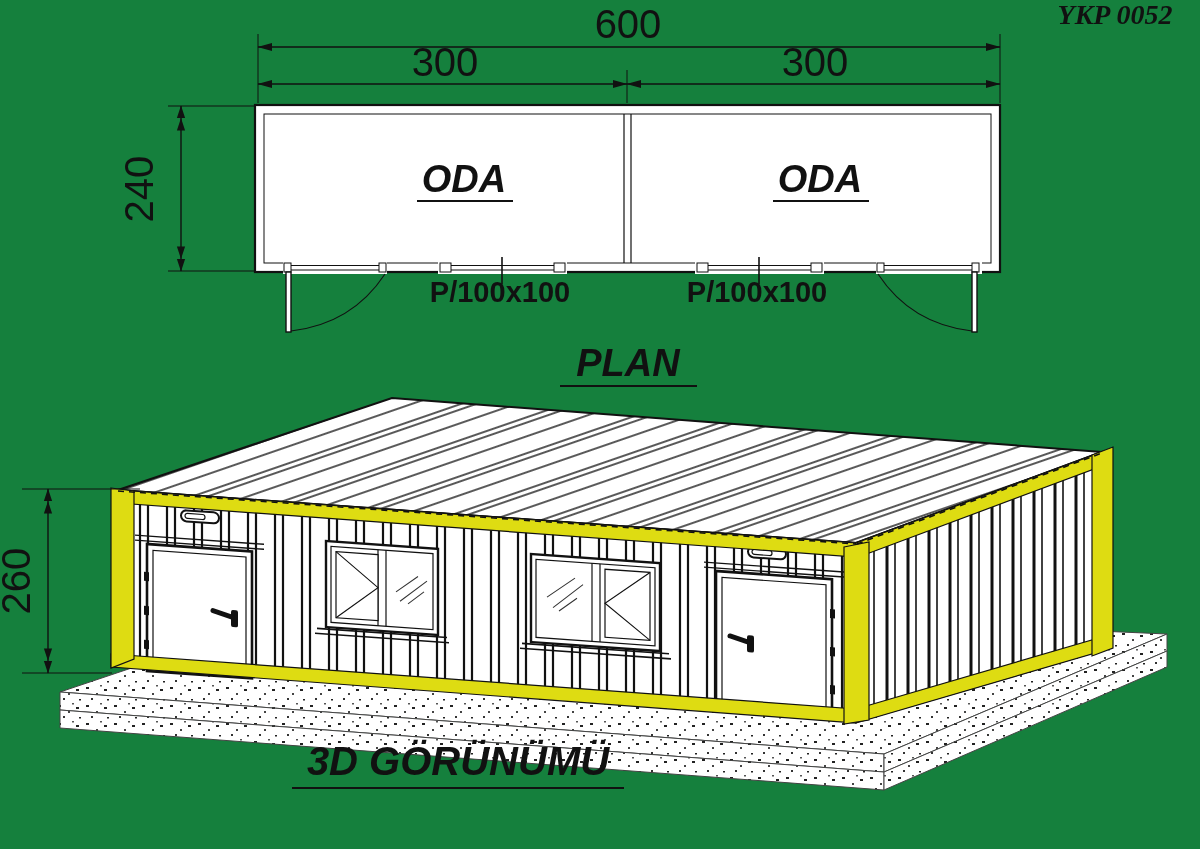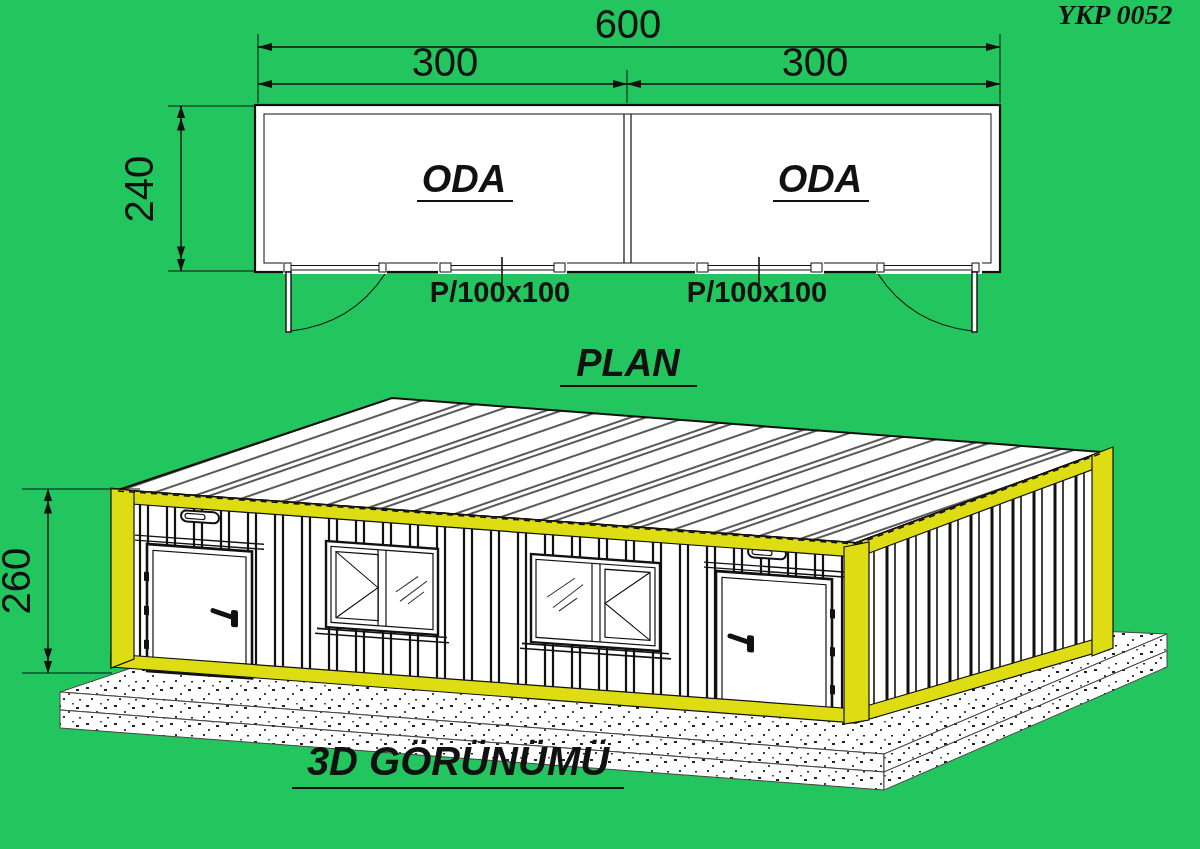--- a/index.html
+++ b/index.html
@@ -1,16 +1,16 @@
 <!DOCTYPE html>
 <html><head>
 <meta charset="utf-8">
 <style>
   html,body{margin:0;padding:0;background:#ffffff;}
-  .canvas{position:relative;width:1200px;height:849px;background:#22c55e;overflow:hidden;
+  .canvas{position:relative;width:1200px;height:849px;background:#15803d;overflow:hidden;
           font-family:"Liberation Sans",sans-serif;}
   svg{display:block;}
   text{fill:#111;}
   .dim-num{font-family:"Liberation Sans",sans-serif;font-size:40px;font-weight:400;}
   .room-lbl{font-family:"Liberation Sans",sans-serif;font-size:38px;font-weight:bold;font-style:italic;}
   .view-lbl{font-family:"Liberation Sans",sans-serif;font-size:38px;font-weight:bold;font-style:italic;}
   .win-lbl{font-family:"Liberation Sans",sans-serif;font-size:29px;font-weight:bold;}
   .code-lbl{font-family:"Liberation Serif",serif;font-size:28px;font-weight:bold;font-style:italic;}
   .thin{stroke:#111;stroke-width:1;fill:none;}
 </style>

